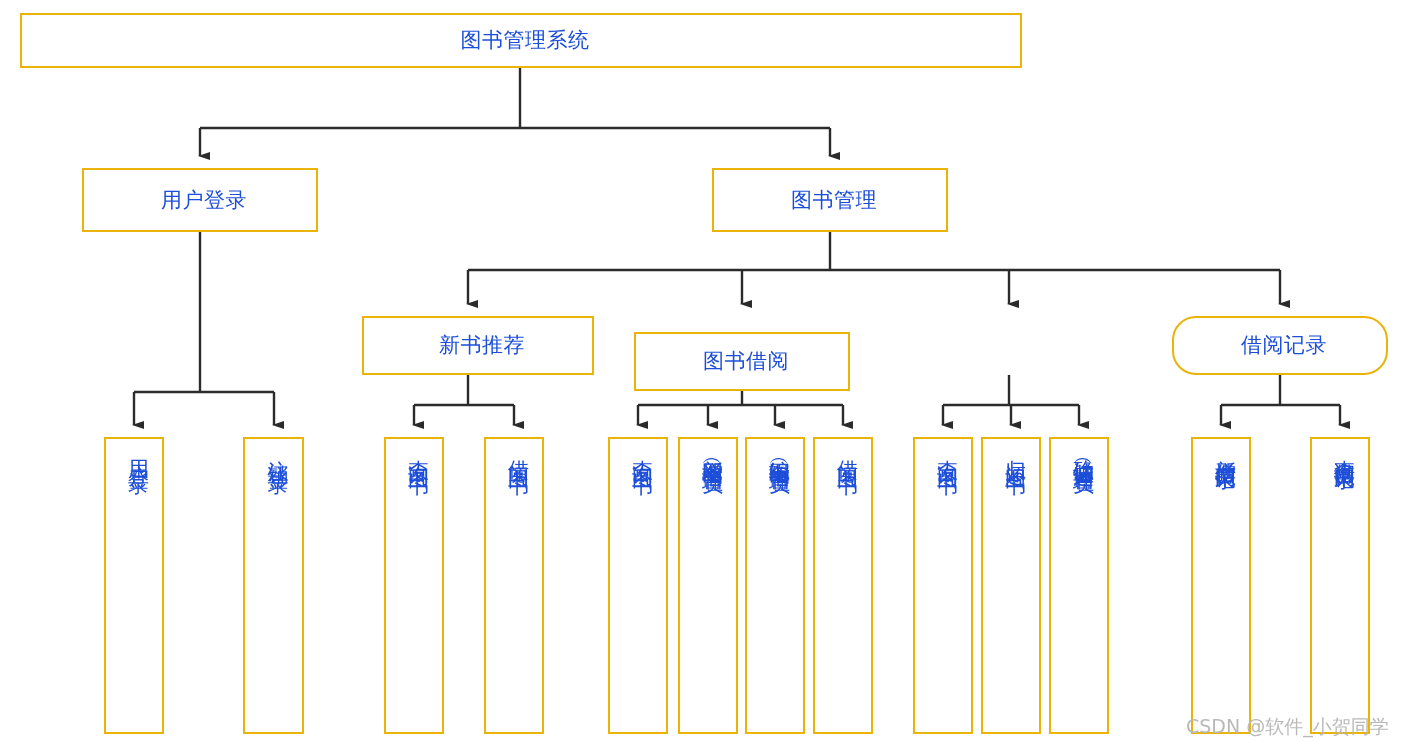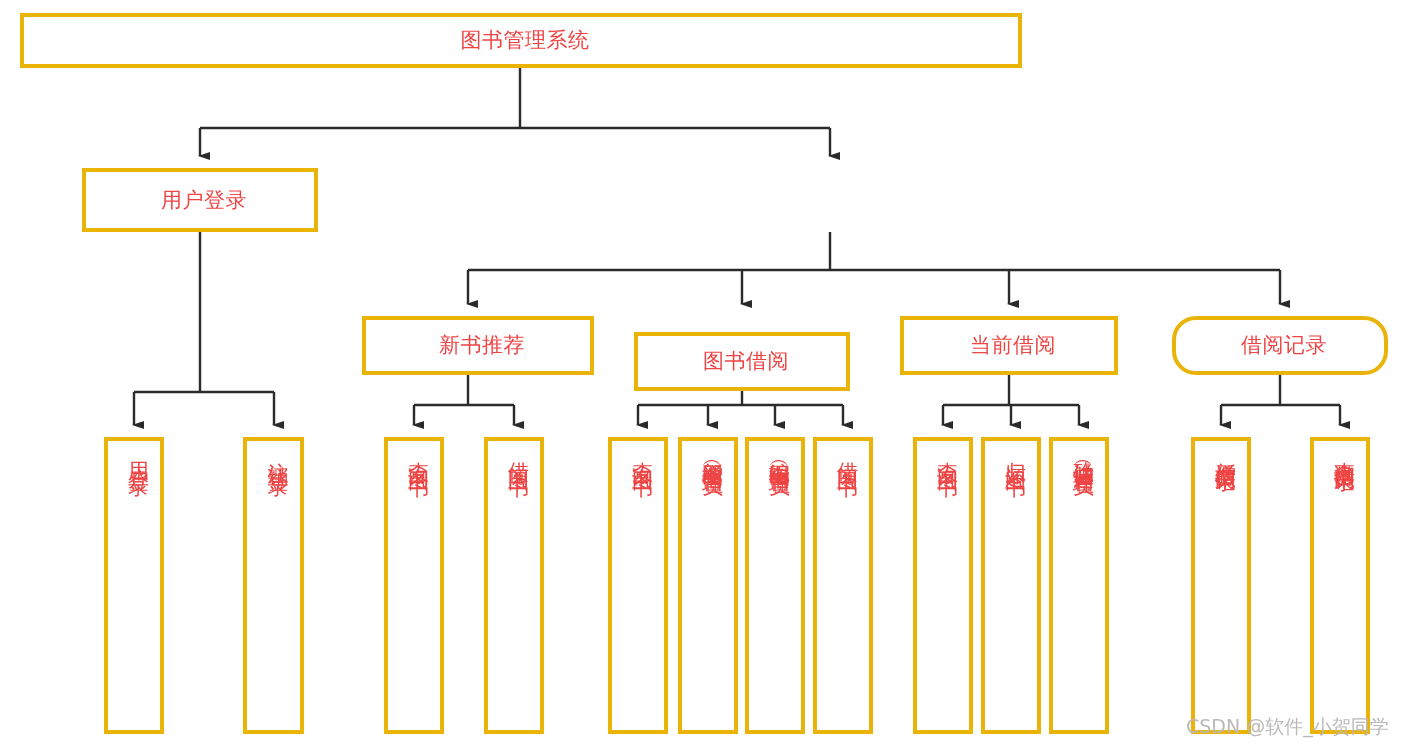--- a/index.html
+++ b/index.html
@@ -22,25 +22,25 @@
     left: 0;
     top: 0;
     width: 1405px;
     height: 747px;
     pointer-events: none;
   }
   .node {
     position: absolute;
     box-sizing: border-box;
     background: #ffffff;
-    border: 4px solid #eab308;
+    border: 2px solid #eab308;
     display: flex;
     align-items: center;
     justify-content: center;
-    color: #ef4444;
+    color: #1d4ed8;
     padding-left: 8px;
   }
   .node .label {
     display: block;
     text-align: center;
     line-height: 1.18;
     white-space: pre;
   }
   
   .node.horiz .label {
@@ -128,30 +128,30 @@
     </g>
   </svg>
 
   <div class="node horiz" style="left:20px; top:13px; width:1002px; height:55px;">
     <span class="label">图书管理系统</span>
   </div>
 
   <div class="node horiz" style="left:82px; top:168px; width:236px; height:64px;">
     <span class="label">用户登录</span>
   </div>
+  <div class="node horiz" style="left:712px; top:168px; width:236px; height:64px;">
+    <span class="label">图书管理</span>
+  </div>
 
   <div class="node horiz" style="left:362px; top:316px; width:232px; height:59px;">
     <span class="label">新书推荐</span>
   </div>
   <div class="node horiz" style="left:634px; top:332px; width:216px; height:59px;">
     <span class="label">图书借阅</span>
   </div>
-  <div class="node horiz" style="left:900px; top:316px; width:218px; height:59px;">
-    <span class="label">当前借阅</span>
-  </div>
   <div class="node horiz" style="left:1172px; top:316px; width:216px; height:59px;border-radius:24px;">
     <span class="label">借阅记录</span>
   </div>
 
   <div class="node vert" style="left:104px; top:437px; width:60px; height:297px;">
     <span class="label">用户登录</span>
   </div>
   <div class="node vert" style="left:243px; top:437px; width:61px; height:297px;">
     <span class="label">注销登录</span>
   </div>

